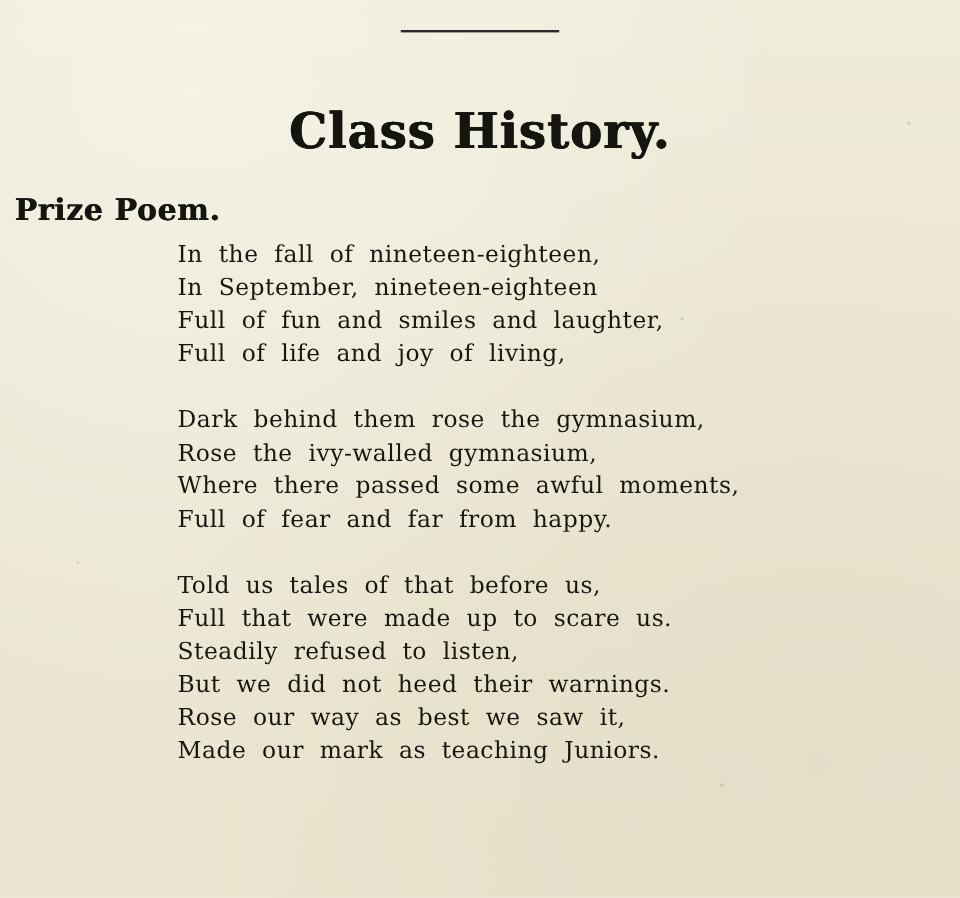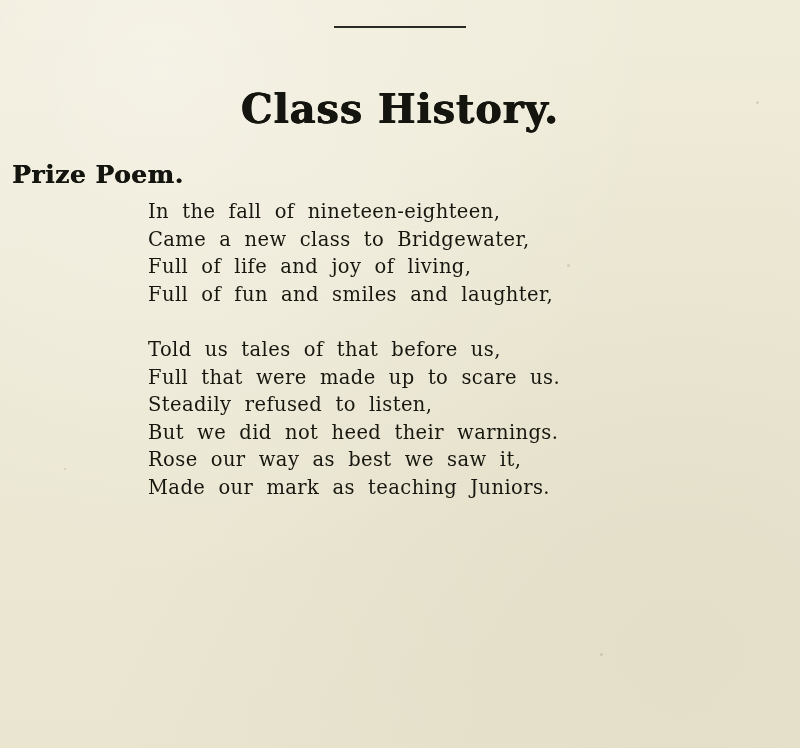--- a/index.html
+++ b/index.html
@@ -99,23 +99,29 @@
 <div class="rule-wrap">
   <span class="rule"></span>
 </div>
 
 <h1 class="title">Class History.</h1>
 <h2 class="subtitle">Prize Poem.</h2>
 
 <div class="poem">
   <div class="stanza">
     <div class="line">In  the  fall  of  nineteen-eighteen,</div>
-    <div class="line">Came  a  new  class  to  Bridgewater,</div>
+    <div class="line">In  September,  nineteen-eighteen</div>
+    <div class="line">Full  of  fun  and  smiles  and  laughter,</div>
     <div class="line">Full  of  life  and  joy  of  living,</div>
-    <div class="line">Full  of  fun  and  smiles  and  laughter,</div>
+  </div>
+  <div class="stanza">
+    <div class="line">Dark  behind  them  rose  the  gymnasium,</div>
+    <div class="line">Rose  the  ivy-walled  gymnasium,</div>
+    <div class="line">Where  there  passed  some  awful  moments,</div>
+    <div class="line">Full  of  fear  and  far  from  happy.</div>
   </div>
   <div class="stanza">
     <div class="line">Told  us  tales  of  that  before  us,</div>
     <div class="line">Full  that  were  made  up  to  scare  us.</div>
     <div class="line">Steadily  refused  to  listen,</div>
     <div class="line">But  we  did  not  heed  their  warnings.</div>
     <div class="line">Rose  our  way  as  best  we  saw  it,</div>
     <div class="line">Made  our  mark  as  teaching  Juniors.</div>
   </div>
 </div>

